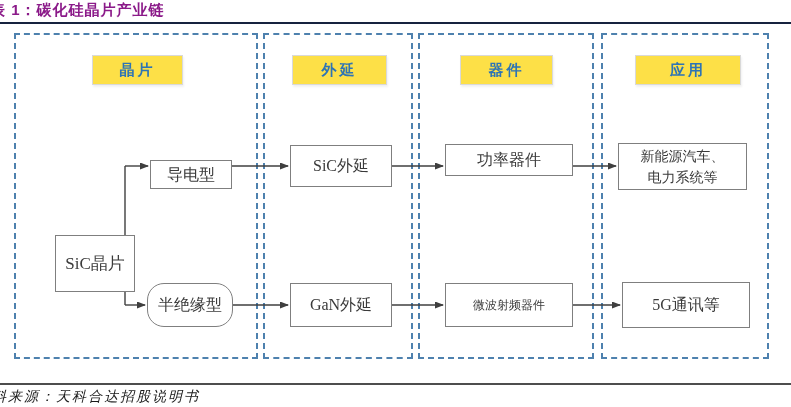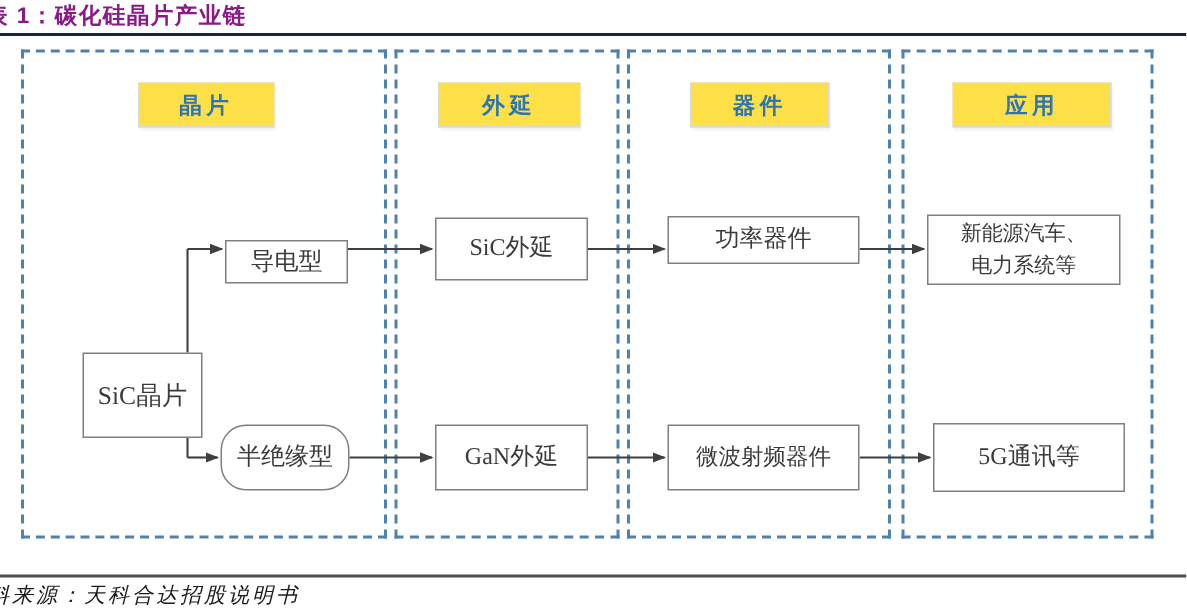--- a/index.html
+++ b/index.html
@@ -86,21 +86,21 @@
     white-space: pre-line;
     line-height: 20px;
     z-index: 3;
   }
   .n-sic-wafer      { left: 23px;  top: 235px; width: 80px;  height: 57px; font-size: 17px; margin-left: 32px; }
   .n-conductive     { left: 150px; top: 160px; width: 82px;  height: 29px; }
   .n-semi-insul     { left: 147px; top: 283px; width: 86px;  height: 44px; border-radius: 17px; }
   .n-sic-epi        { left: 290px; top: 145px; width: 102px; height: 42px; }
   .n-gan-epi        { left: 290px; top: 283px; width: 102px; height: 44px; }
   .n-power-device   { left: 445px; top: 144px; width: 128px; height: 32px; }
-  .n-rf-device      { left: 445px; top: 283px; width: 128px; height: 44px; font-size: 15px; }
+  .n-rf-device      { left: 445px; top: 283px; width: 128px; height: 44px; font-size: 12px; }
   .n-app-power      { left: 618px; top: 143px; width: 129px; height: 47px; font-size: 14px; line-height: 21px; }
   .n-app-5g         { left: 622px; top: 282px; width: 128px; height: 46px; text-align: right; }
   
   svg.connectors {
     position: absolute;
     top: 0; left: 0;
     width: 791px;
     height: 407px;
     z-index: 2;
     pointer-events: none;

